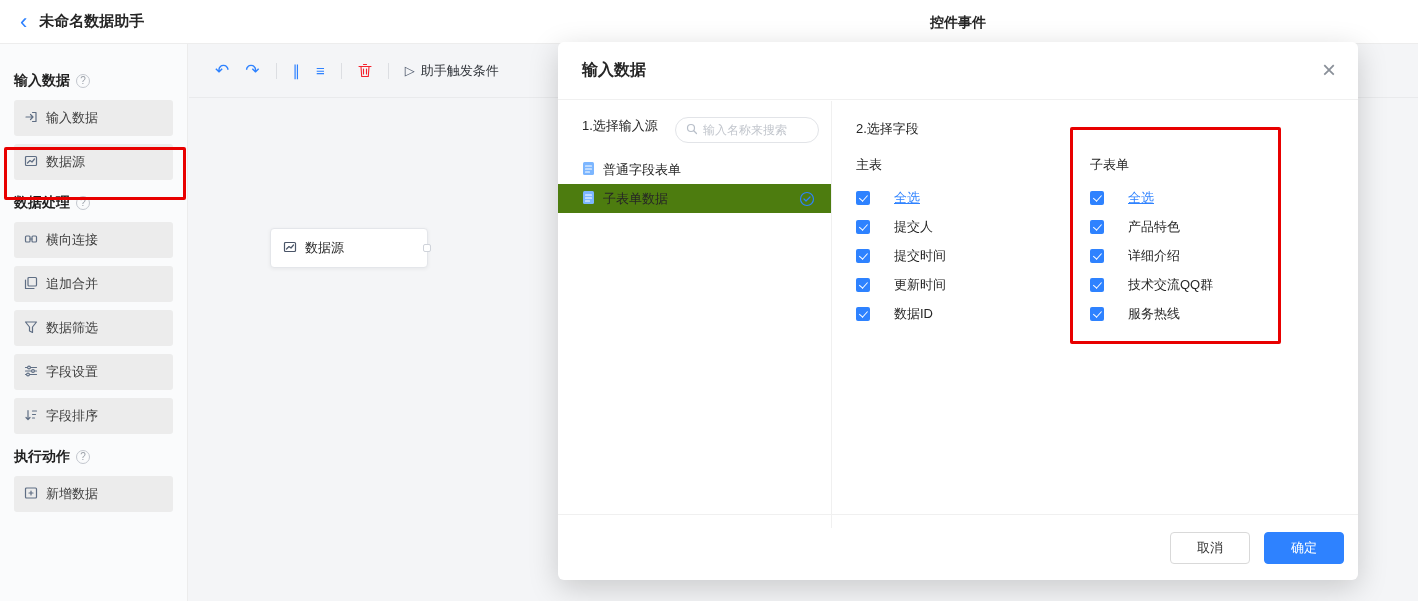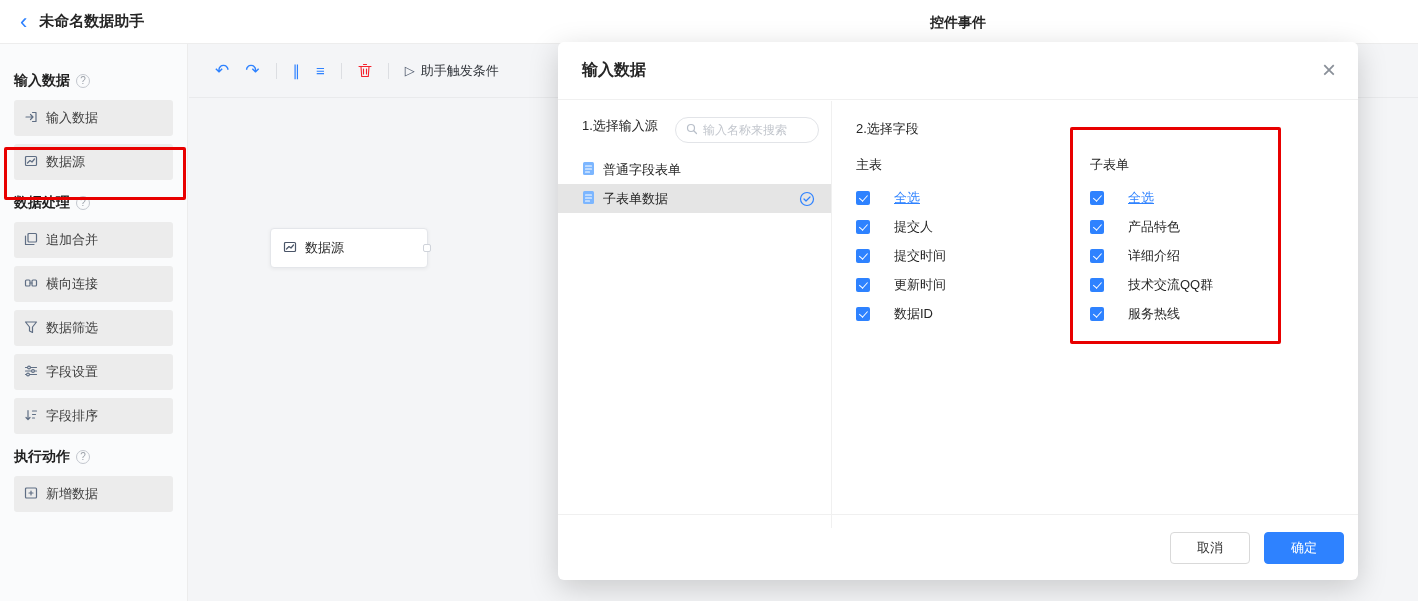--- a/index.html
+++ b/index.html
@@ -55,21 +55,21 @@
   .m-left{position:absolute;left:0;top:59px;width:274px;height:427px;border-right:1px solid #f0f0f0}
   .src-row{display:flex;align-items:flex-start;justify-content:space-between;
            padding:16px 12px 12px 24px;font-size:13px}
   .search{display:flex;align-items:center;gap:5px;width:144px;height:26px;
           border:1px solid #e2e4e8;border-radius:13px;padding:4px 10px;background:#fff}
   .search input{border:0;outline:0;width:100%;font-size:12px;color:#333;
                 font-family:inherit;background:transparent}
   .search input::placeholder{color:#c2c6cd}
   .lrow{height:29px;display:flex;align-items:center;gap:8px;padding:0 16px 0 24px;
         font-size:13px;cursor:pointer}
-  .lrow.sel{background:#e5e5e5}
+  .lrow.sel{background:#4d7c0f}
   .lrow .chk{margin-left:auto;display:flex;align-items:center}
   .m-fields-title{position:absolute;left:298px;top:78px;font-size:13px}
   .grp{position:absolute;top:114px}
   .grp.g1{left:298px}
   .grp.g2{left:532px}
   .grp-title{font-size:13px;margin-bottom:14px}
   .crow{display:flex;align-items:center;gap:24px;height:20px;margin-bottom:9px;
         font-size:13px;cursor:pointer}
   .cb{width:14px;height:14px;border-radius:2px;background:#2e82ff;position:relative;flex:none}
   .cb::after{content:"";position:absolute;left:4.5px;top:2px;width:3.5px;height:7px;
@@ -114,32 +114,32 @@
         </svg></span>
     <span>数据源</span>
   </div>
 
   <div class="side-head">
     <span>数据处理</span>
     <span class="help">?</span>
   </div>
   <div class="side-item">
     <span><svg width="14" height="14" viewBox="0 0 14 14" fill="none" stroke="currentColor" stroke-width="1.2" stroke-linecap="round" stroke-linejoin="round">
-          <rect x="4" y="1.5" width="8.5" height="8.5" rx="1"></rect>
-          <path d="M10 12.5H1.5V4"></path>
-        </svg></span>
-    <span>追加合并</span>
-  </div>
-  <div class="side-item">
-    <span><svg width="14" height="14" viewBox="0 0 14 14" fill="none" stroke="currentColor" stroke-width="1.2" stroke-linecap="round" stroke-linejoin="round">
           <rect x="1.5" y="4" width="4.5" height="6" rx="1"></rect>
           <rect x="8" y="4" width="4.5" height="6" rx="1"></rect>
           <path d="M6 7h2"></path>
         </svg></span>
     <span>横向连接</span>
+  </div>
+  <div class="side-item">
+    <span><svg width="14" height="14" viewBox="0 0 14 14" fill="none" stroke="currentColor" stroke-width="1.2" stroke-linecap="round" stroke-linejoin="round">
+          <rect x="4" y="1.5" width="8.5" height="8.5" rx="1"></rect>
+          <path d="M10 12.5H1.5V4"></path>
+        </svg></span>
+    <span>追加合并</span>
   </div>
   <div class="side-item">
     <span><svg width="14" height="14" viewBox="0 0 14 14" fill="none" stroke="currentColor" stroke-width="1.2" stroke-linecap="round" stroke-linejoin="round">
           <path d="M1.5 2h11L8.5 7v5.5l-3-1.5V7z"></path>
         </svg></span>
     <span>数据筛选</span>
   </div>
   <div class="side-item">
     <span><svg width="14" height="14" viewBox="0 0 14 14" fill="none" stroke="currentColor" stroke-width="1.2" stroke-linecap="round" stroke-linejoin="round">
           <path d="M1.5 3.5h11M1.5 7h11M1.5 10.5h11"></path>

